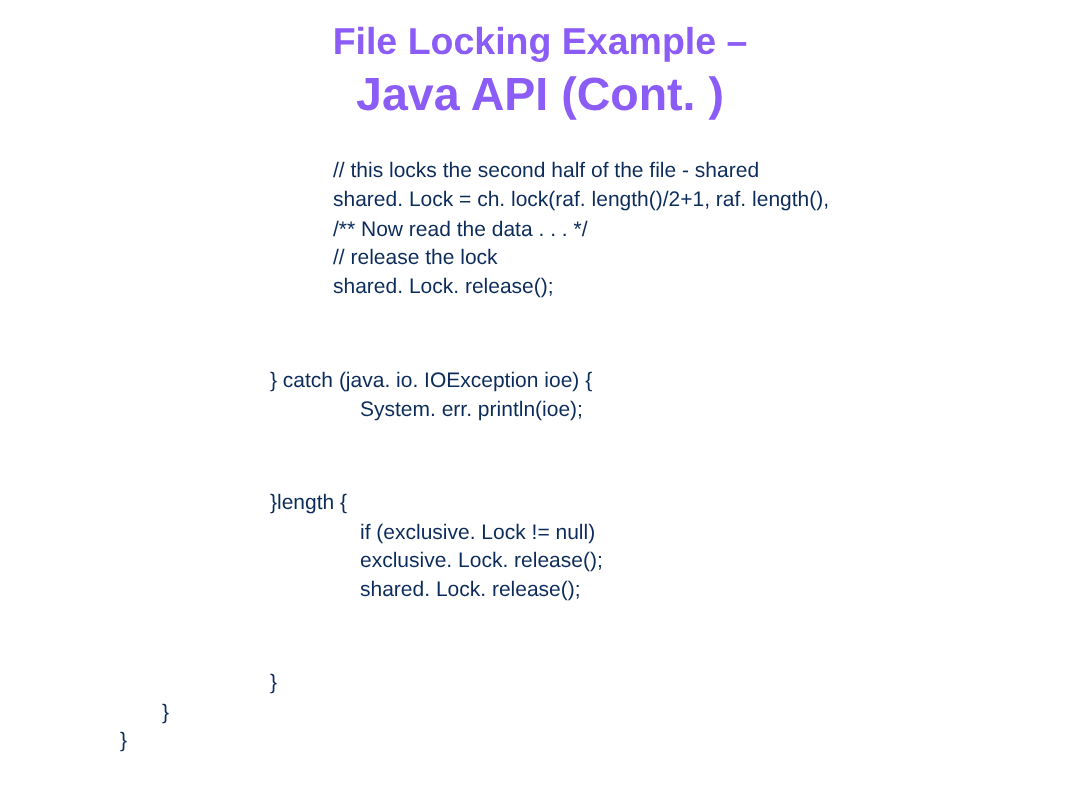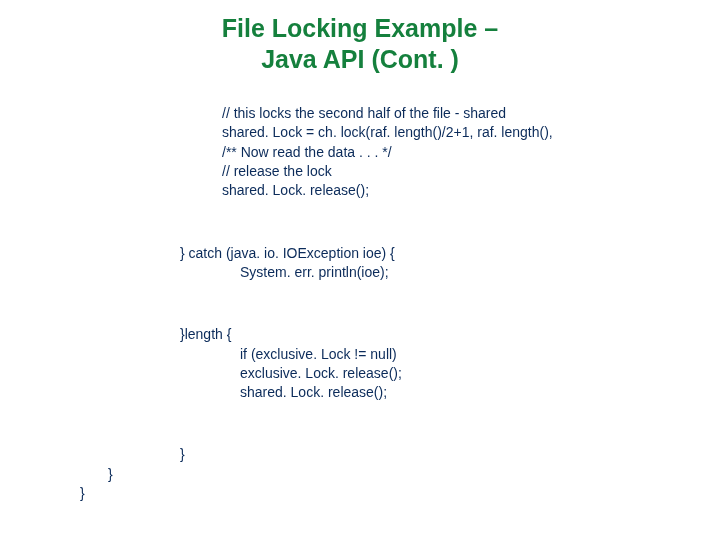--- a/index.html
+++ b/index.html
@@ -16,26 +16,26 @@
     width: 720px;
     height: 540px;
     box-sizing: border-box;
   }
   .title-block {
     position: absolute;
     top: 14px;
     left: 0;
     width: 720px;
     text-align: center;
-    color: #15803d;
+    color: #8b5cf6;
     font-weight: 700;
     line-height: 1.15;
   }
   .title-block .l1 { font-size: 25px; }
-  .title-block .l2 { font-size: 25px; margin-top: 2px; }
+  .title-block .l2 { font-size: 31px; margin-top: 2px; }
 
   .code-area {
     position: absolute;
     top: 104px;
     left: 80px;
     width: 580px;
     color: #0b2b5a;
     font-family: Liberation Sans, sans-serif;
     font-size: 14px;
     line-height: 1.38;

